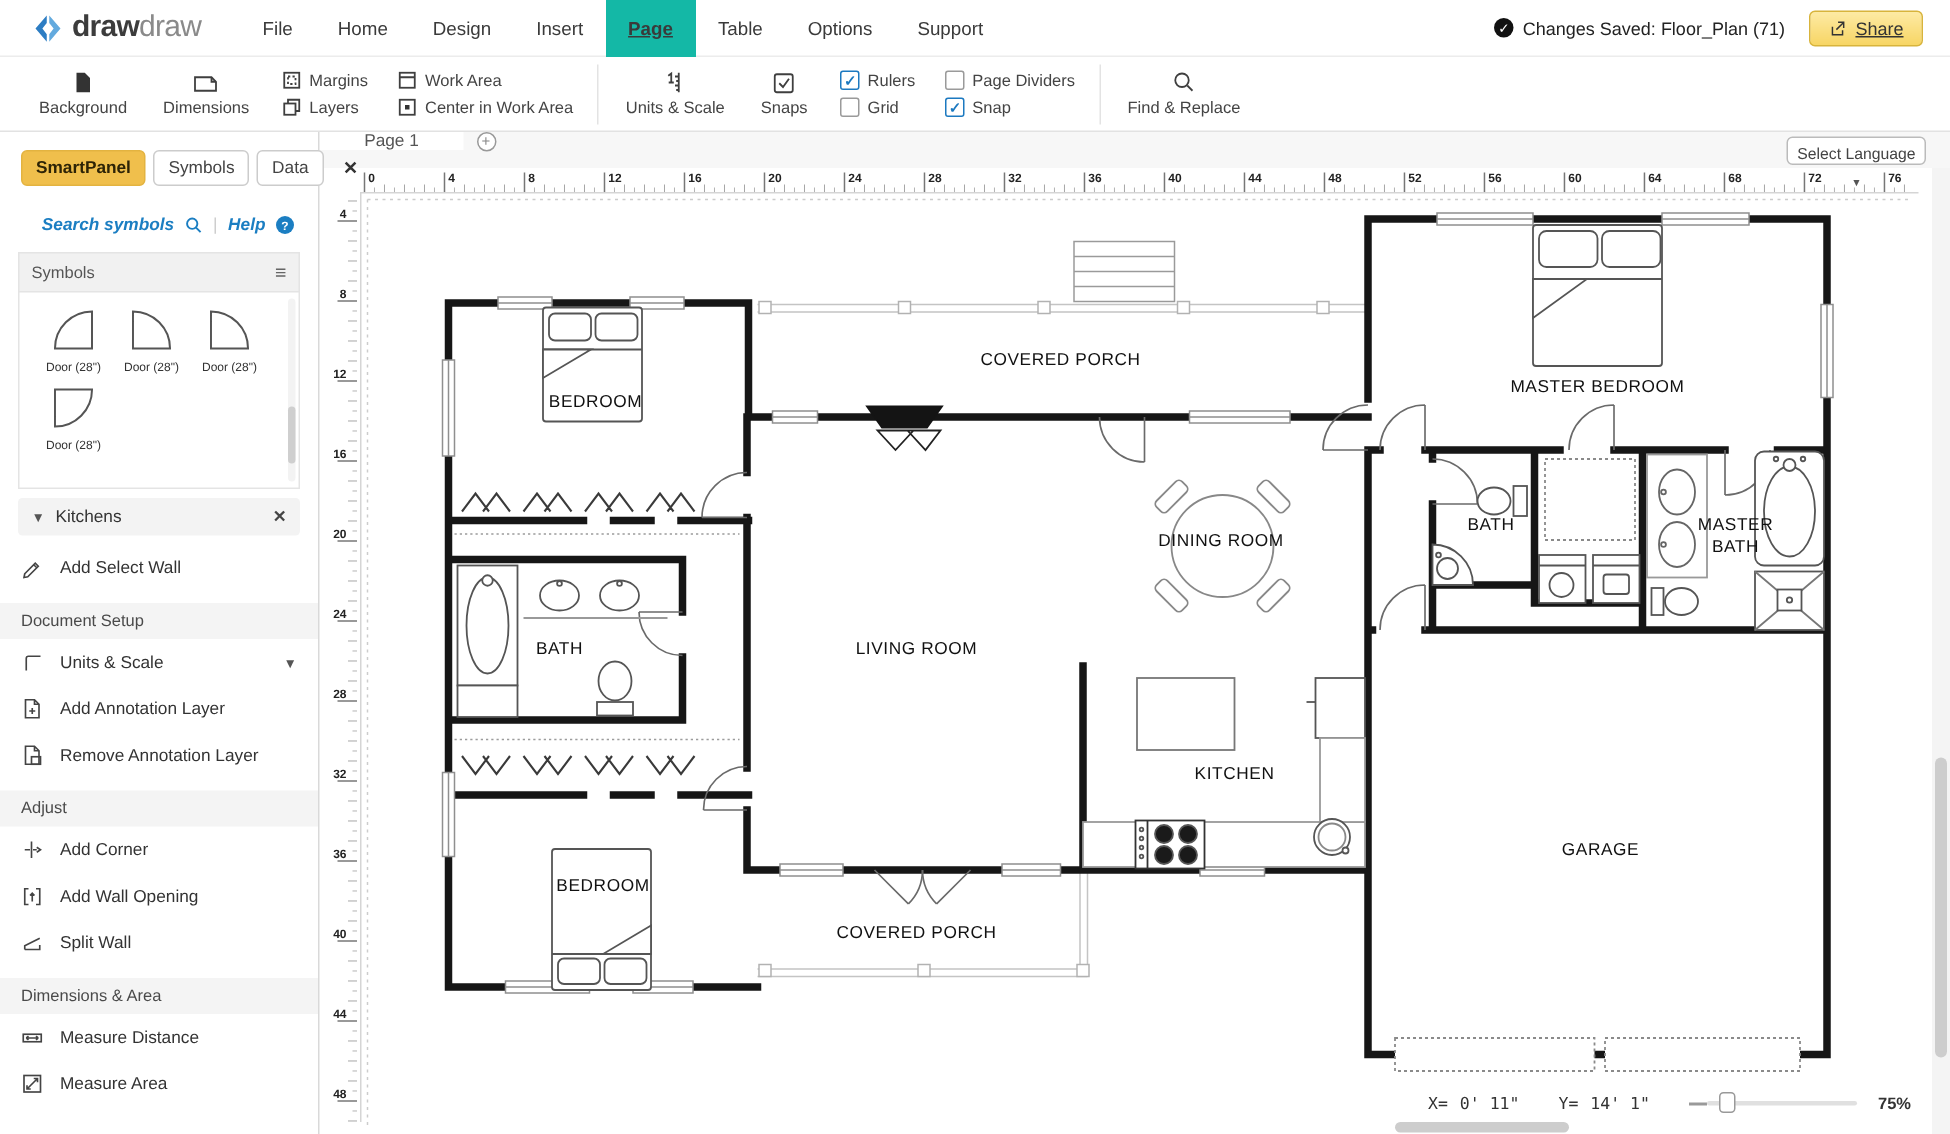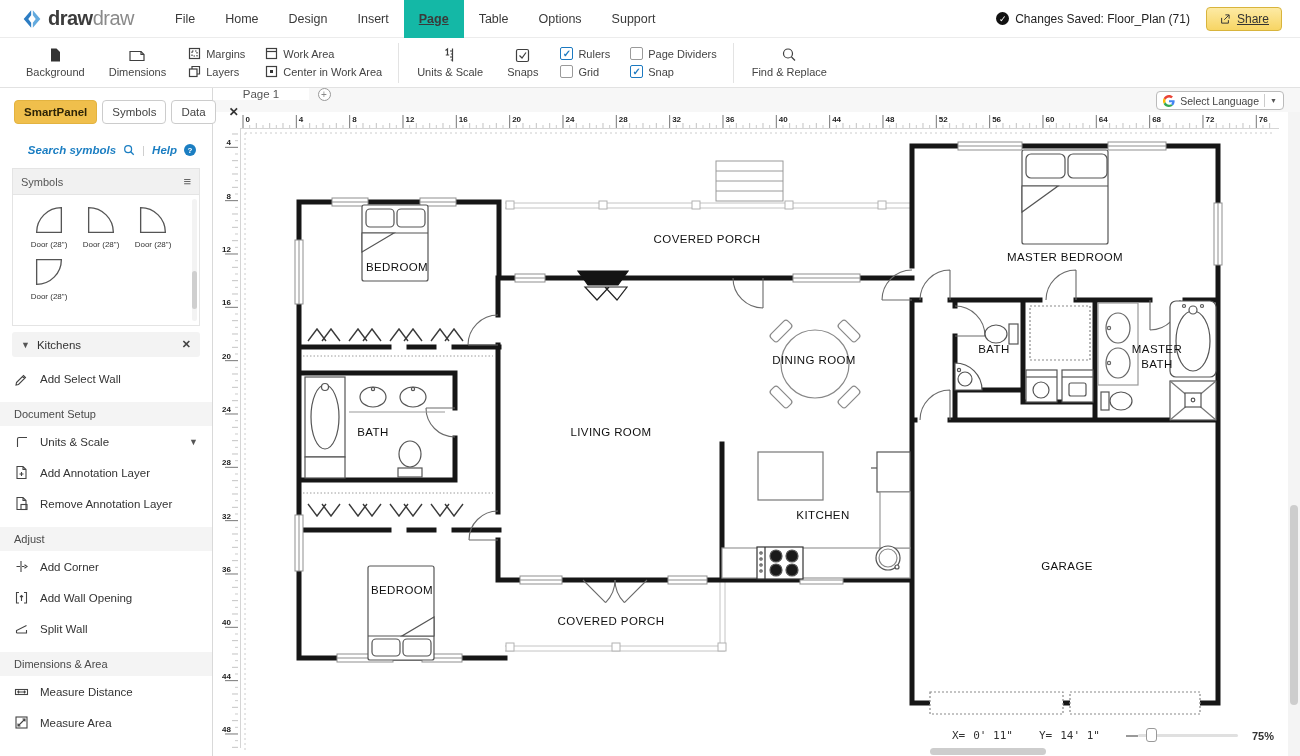--- a/index.html
+++ b/index.html
@@ -77,21 +77,21 @@
   .canvas-area { position:absolute; left:213px; top:88px; width:1087px; height:668px; background:#fff; overflow:hidden; }
   .tab-row { position:absolute; left:0; top:0; width:1087px; height:24px; background:#f7f7f7; z-index:10;
     display:flex; align-items:flex-start; }
   .page-tab { width:96px; background:#fff; display:flex; align-items:center; justify-content:center;
     font-size:11.5px; color:#555; cursor:pointer; }
   .add-page { width:30px; display:flex; align-items:center; justify-content:center; cursor:pointer; }
   .add-page span { width:13px; height:13px; border:1px solid #999; border-radius:50%; color:#888;
     font-size:10px; line-height:11px; text-align:center; background:#fff; }
   .lang-btn { margin-left:auto; margin-top:3px; margin-right:16px; height:19px; background:#fff;
     border:1px solid #bbb; border-radius:4px; display:flex; align-items:center; gap:5px; padding:0 6px;
-    font-size:10.5px; color:#444; cursor:pointer; }
+    font-size:10.5px; color:#444; cursor:pointer;flex-direction:column; }
   .lang-div { width:1px; height:13px; background:#ccc; }
   .lang-caret { font-size:7px; color:#555; }
   #plan-svg { position:absolute; left:0; top:0; }
   .v-scrollbar { position:absolute; right:0; top:0; width:12px; height:668px; background:#f4f4f4; }
   .v-scrollbar .th { position:absolute; left:2px; width:8px; top:417px; height:200px; background:#cdcdcd; border-radius:4px; }
   .h-thumb { position:absolute; left:717px; bottom:1px; width:116px; height:7px; background:#cdcdcd; border-radius:4px; }
   .status-bar { position:absolute; right:26px; bottom:14px; display:flex; align-items:center; gap:26px; z-index:11; }
   .coord { font-family:"DejaVu Sans Mono", monospace; font-size:11px; color:#333; display:flex; gap:8px; }
   .zoom-ctrl { display:flex; align-items:center; gap:0; }
   .minus-dash { width:12px; height:2px; background:#999; }

